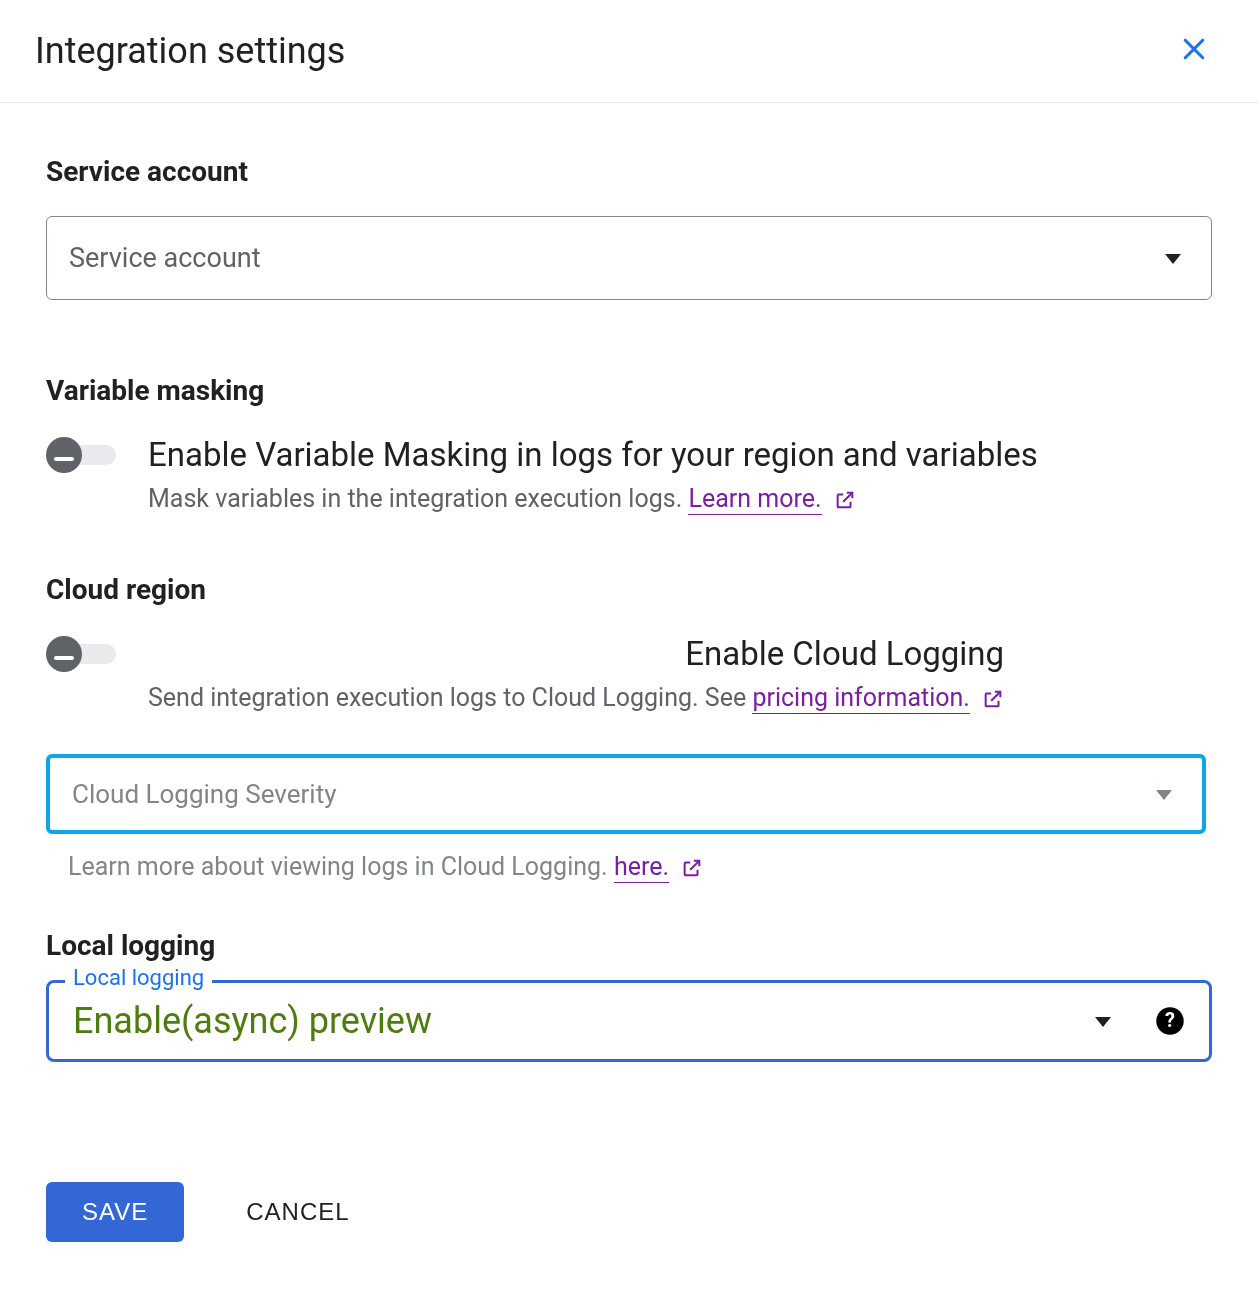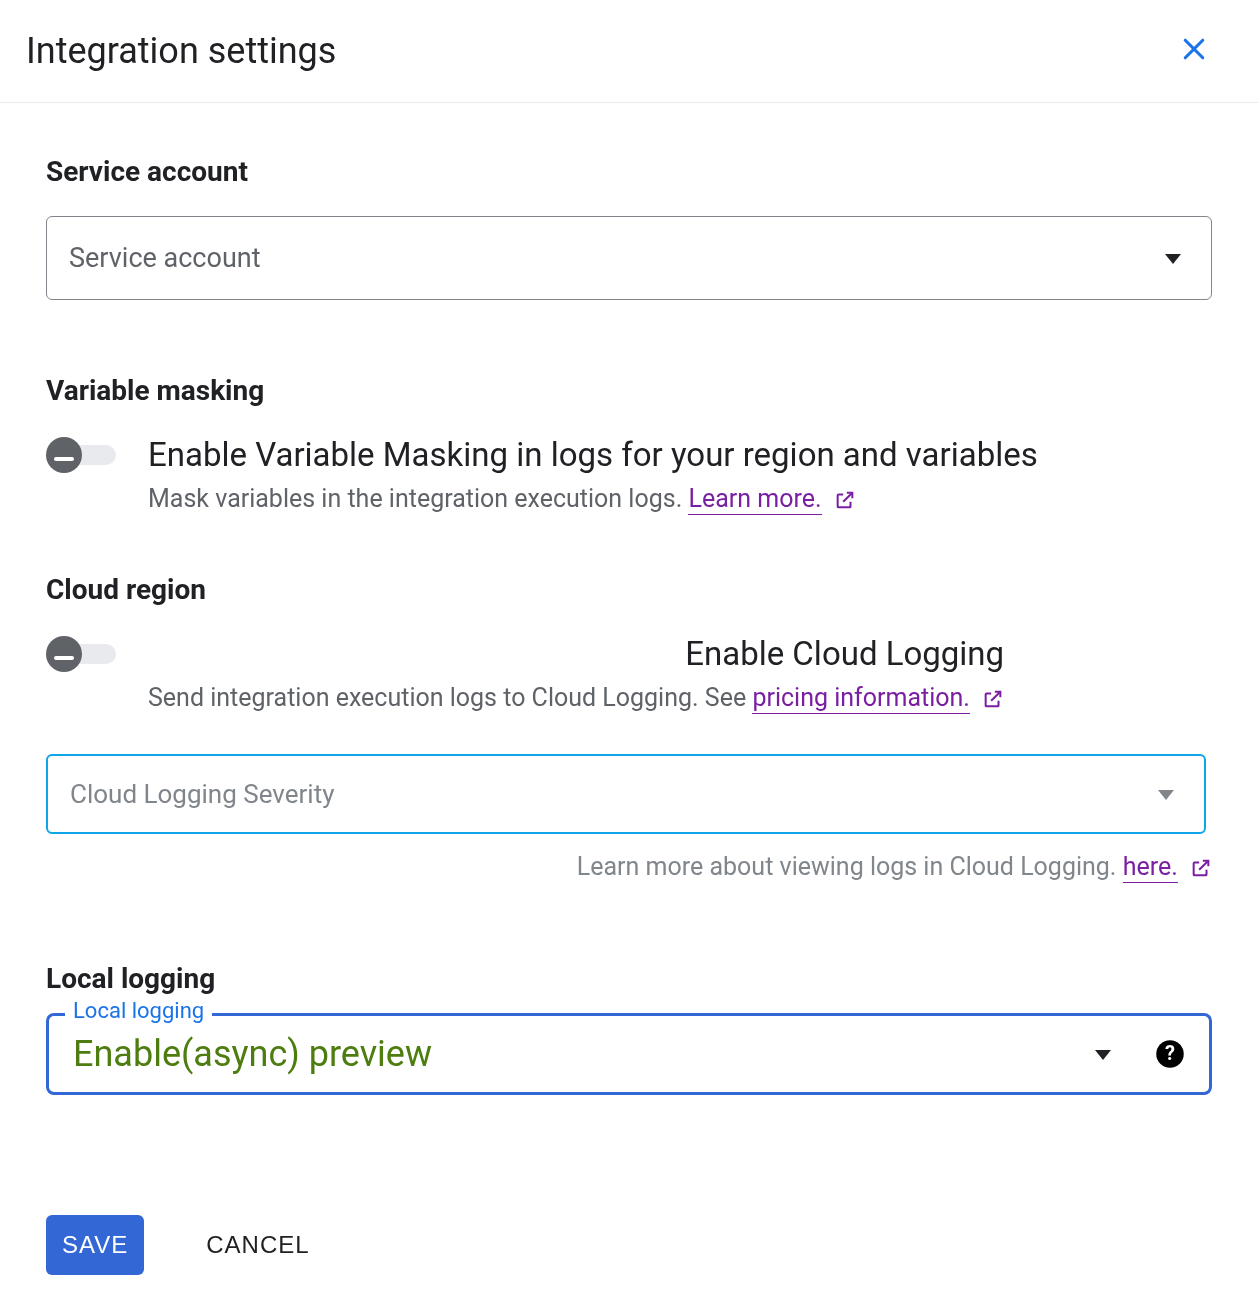--- a/index.html
+++ b/index.html
@@ -10,21 +10,21 @@
     color: #202124;
     width: 1258px;
   }
   .dialog {
     width: 1258px;
   }
   .header {
     display: flex;
     align-items: center;
     justify-content: space-between;
-    padding: 30px 46px 30px 26px;
+    padding: 30px 46px 30px 35px;
     border-bottom: 1px solid #e8eaed;
   }
   .title {
     font-size: 36px;
     font-weight: 400;
     letter-spacing: 0;
   }
   .close-btn {
     width: 36px;
     height: 36px;
@@ -118,37 +118,36 @@
     padding-bottom: 1px;
   }
   .ext-icon {
     display: inline-flex;
     vertical-align: middle;
     margin-left: 6px;
     color: #7b1fa2;
   }
   .ext-icon svg { width: 22px; height: 22px; }
   .sev-select {
-    border: 2px solid #0ea5e9;
+    border: 4px solid #0ea5e9;
     border-radius: 6px;
     height: 80px;
     display: flex;
     align-items: center;
     padding: 0 30px 0 22px;
     cursor: pointer;
     margin-bottom: 18px;
   }
   .sev-select .select-placeholder { color: #80868b; font-size: 26px; }
   .sev-select .dropdown-caret { color: #80868b; }
   .helper-text {
     font-size: 25px;
     color: #80868b;
     margin-left: 22px;
-    margin-bottom: 81px;
-    text-align: right;
+    margin-bottom: 48px;
   }
   .helper-text .link { color: #7b1fa2; border-bottom-color: #7b1fa2; }
   .local-field {
     position: relative;
     border: 3px solid #3367d6;
     border-radius: 8px;
     height: 82px;
     display: flex;
     align-items: center;
     padding: 0 24px;
@@ -187,21 +186,21 @@
     display: flex;
     align-items: center;
     gap: 56px;
   }
   .btn-primary {
     background: #3367d6;
     color: #fff;
     border: none;
     border-radius: 6px;
     height: 60px;
-    padding: 0 16px;
+    padding: 0 36px;
     font-size: 24px;
     font-weight: 500;
     letter-spacing: 1px;
     cursor: pointer;
   }
   .btn-text {
     background: none;
     border: none;
     color: #202124;
     font-size: 24px;

